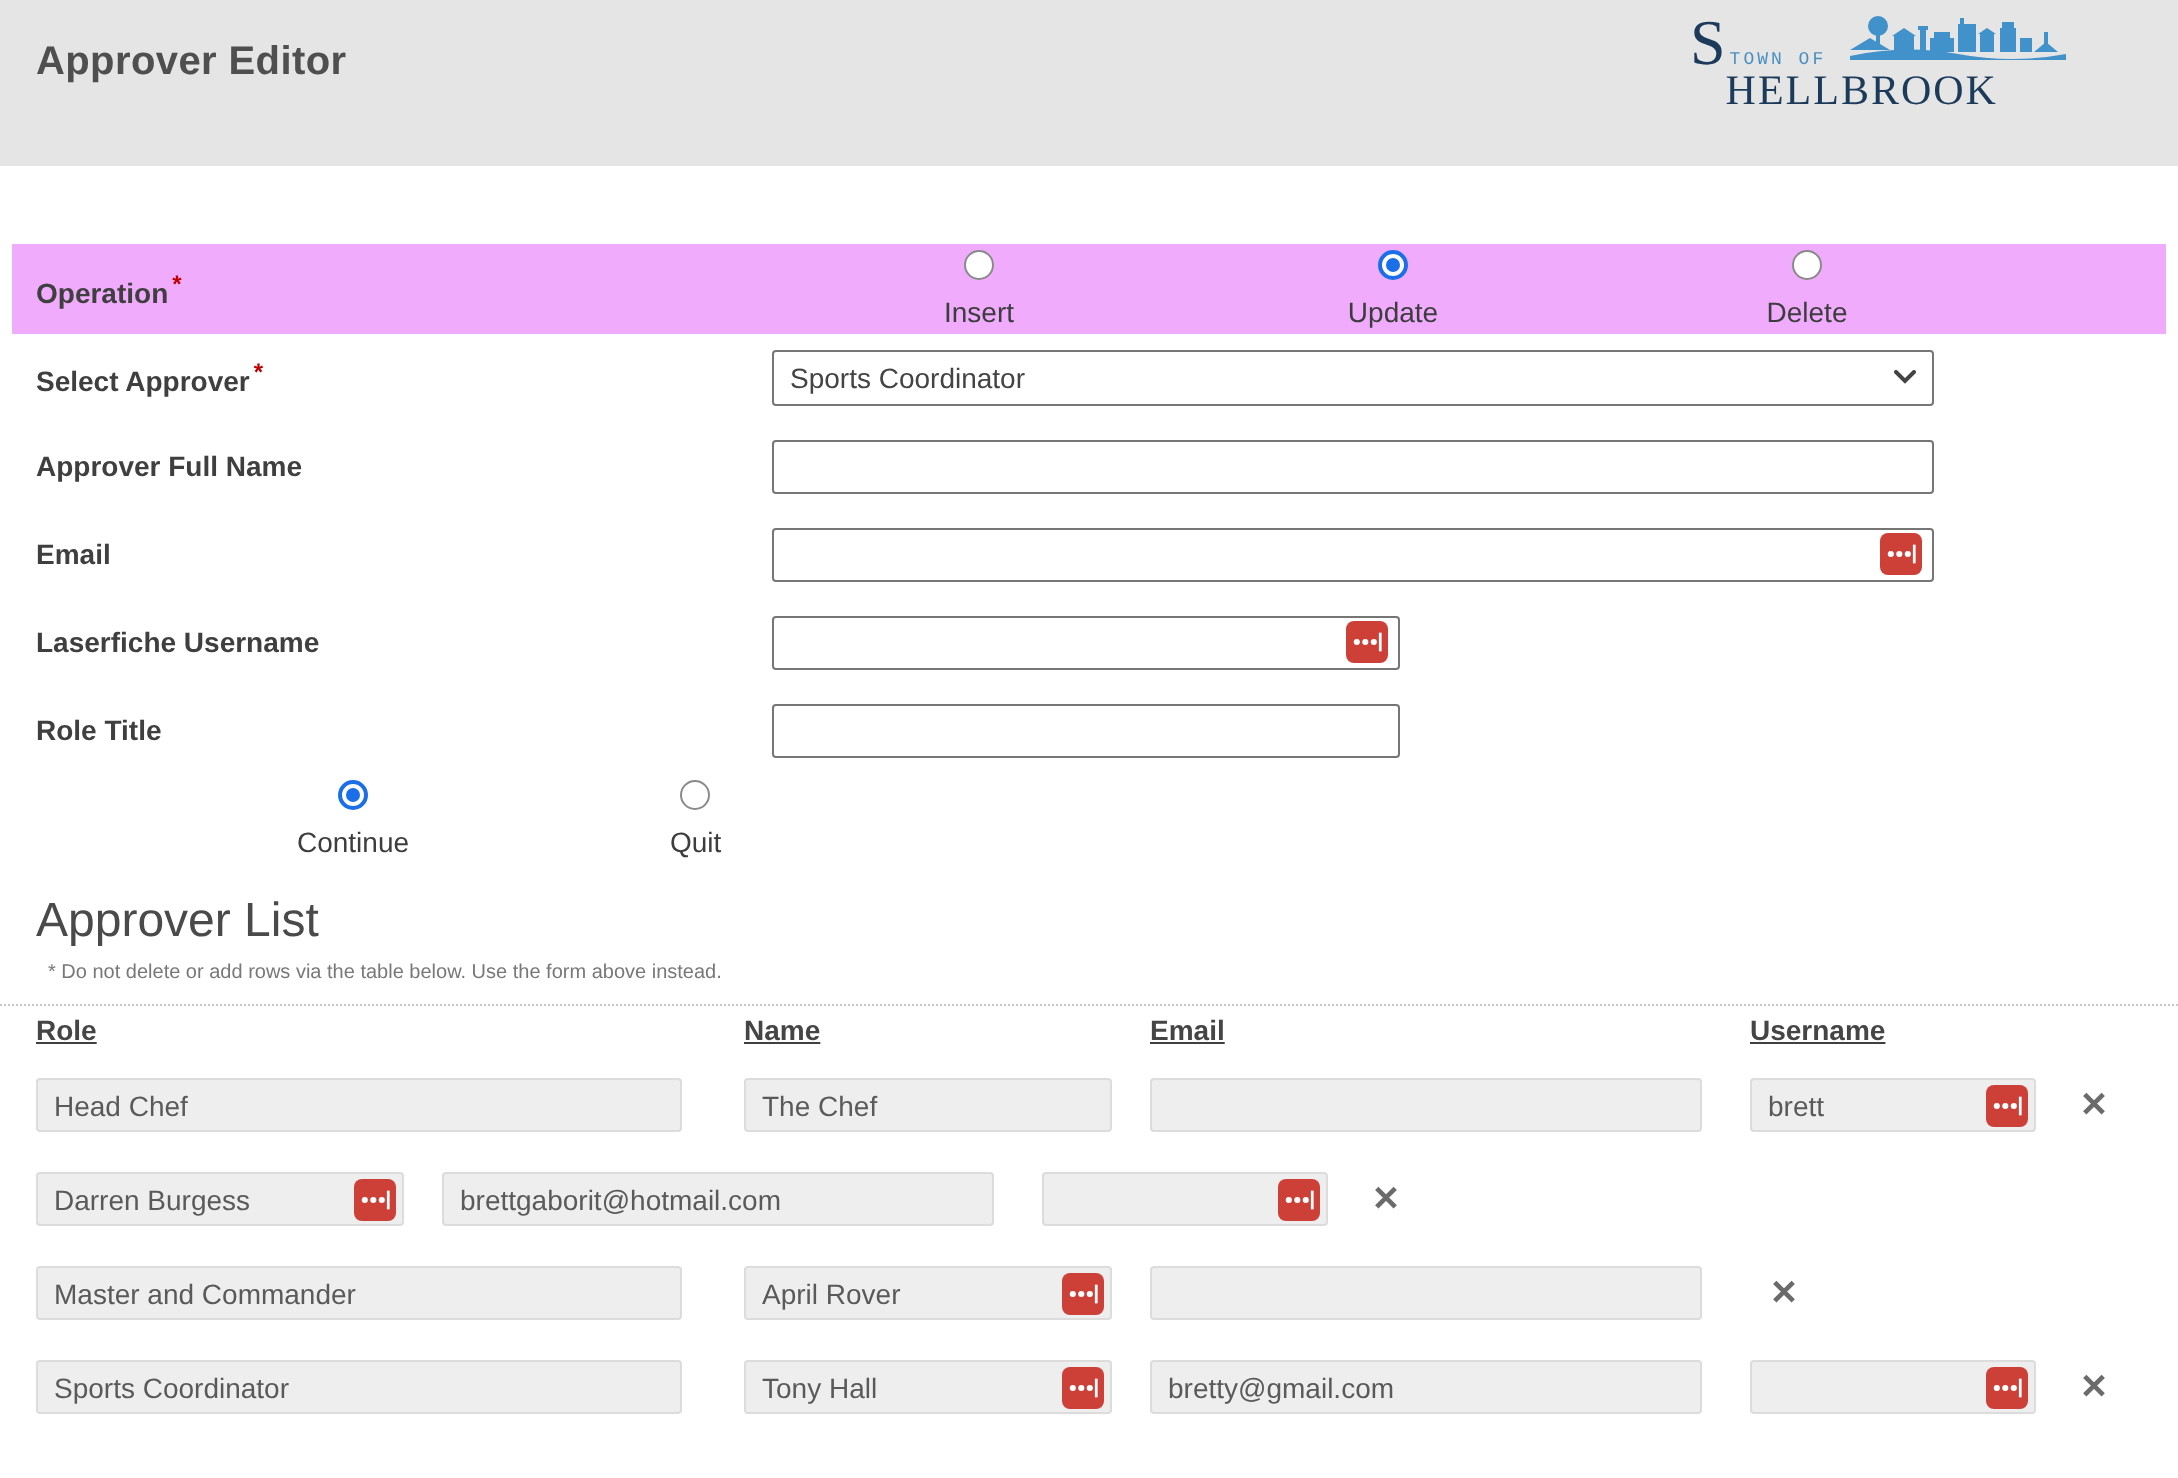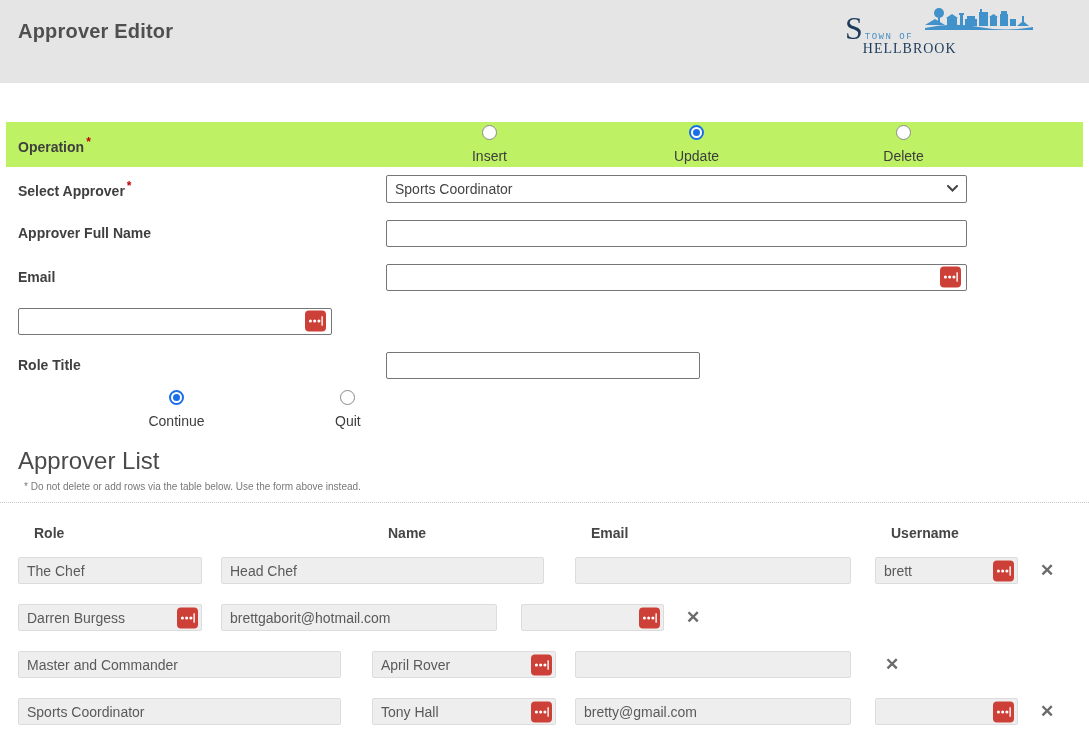--- a/index.html
+++ b/index.html
@@ -7,24 +7,24 @@
 
   
   .app-header{height:83px;background:#e5e5e5;display:flex;align-items:flex-start;justify-content:space-between;padding:16px 54px 0 18px;}
   .page-title{font-size:20px;font-weight:bold;color:#4f4f4f;letter-spacing:.2px;margin-top:4px;}
   .logo{position:relative;margin-top:-12px;width:190px;height:60px;}
   .logo-skyline{position:absolute;top:2px;right:2px;}
   .logo-text{position:absolute;left:0;bottom:8px;display:flex;align-items:baseline;font-family:"Liberation Serif", serif;color:#1c3b5a;}
   .logo-s{font-size:32px;line-height:1;}
   .logo-right{display:flex;flex-direction:column;}
   .logo-townof{font-size:9px;letter-spacing:1.5px;color:#4a8fc0;font-family:Liberation Mono, monospace;margin-left:2px;}
-  .logo-rest{font-size:14px;letter-spacing:1px;line-height:1;}
+  .logo-rest{font-size:21px;letter-spacing:1px;line-height:1;}
 
   
-  .op-row{background:#bef264;margin:39px 6px 0 6px;height:45px;display:flex;align-items:center;padding-left:12px;}
+  .op-row{background:#f0abfc;margin:39px 6px 0 6px;height:45px;display:flex;align-items:center;padding-left:12px;}
   .form-row{display:flex;align-items:center;height:44px;padding-left:18px;}
   .form-label{width:368px;font-weight:bold;color:#3f3f3f;flex-shrink:0;}
   .req{color:#c00000;font-size:12px;vertical-align:super;margin-left:2px;}
   .radio-group{display:flex;align-items:center;}
   .radio-option{display:flex;align-items:center;gap:8px;color:#3d3d3d;cursor:pointer;flex-direction:column;}
   .op-group .radio-option{width:207px;}
   .as-group .radio-option:first-child{width:317px;}
   .radio-circle{width:15px;height:15px;border:1px solid #8a8a8a;border-radius:50%;background:#fff;position:relative;flex-shrink:0;}
   .radio-option.checked .radio-circle{border:2px solid #1a6fe8;}
   .radio-option.checked .radio-circle::after{content:"";position:absolute;inset:2px;background:#1a6fe8;border-radius:50%;}
@@ -37,21 +37,21 @@
   select{width:100%;height:28px;appearance:none;-webkit-appearance:none;border:1px solid #767676;border-radius:2px;padding:0 8px;font-size:14px;color:#444;background:#fff;font-family:inherit;outline:none;}
   .chevron{position:absolute;right:9px;top:10px;pointer-events:none;}
 
   .lp-btn{position:absolute;right:6px;top:50%;transform:translateY(-50%);width:21px;height:21px;border:none;background:#cd4038;border-radius:4px;display:flex;align-items:center;justify-content:center;cursor:pointer;padding:0;}
 
   
   .list-section{margin-top:16px;border-bottom:1px dotted #c8c8c8;padding-bottom:10px;}
   .list-title{font-size:24px;font-weight:400;color:#4a4a4a;margin-left:18px;}
   .list-note{font-size:10px;color:#787878;margin:6px 0 0 24px;}
 
-  .tbl-head{display:flex;padding-left:34px;margin-top:22px;margin-bottom:16px;}
+  .tbl-head{display:flex;padding-left:18px;margin-top:4px;margin-bottom:16px;text-decoration:underline;}
   .tbl-head .hd{font-weight:bold;color:#454545;}
   .tbl-row{display:flex;align-items:center;padding-left:18px;margin-bottom:20px;}
   .c-role{width:323px;margin-right:31px;}
   .c-name{width:184px;margin-right:19px;}
   .c-email{width:276px;margin-right:24px;}
   .c-user{width:143px;margin-right:12px;}
   .c-del{width:34px;display:flex;align-items:center;justify-content:center;}
   .cell{position:relative;display:flex;align-items:center;}
   .cell input{width:100%;height:27px;background:#eee;border:1px solid #dcdcdc;border-radius:2px;padding:0 8px;color:#5a5a5a;font-size:14px;font-family:inherit;}
   .cell .lp-btn{right:4px;}
@@ -140,20 +140,21 @@
           <circle cx="4" cy="10" r="1.8" fill="#fff"></circle>
           <circle cx="9" cy="10" r="1.8" fill="#fff"></circle>
           <circle cx="14" cy="10" r="1.8" fill="#fff"></circle>
           <rect x="17" y="4.5" width="1.6" height="11" fill="#fff"></rect>
         </svg>
       </button>
   </div>
 </div>
 
 <div class="form-row">
+  <div class="form-label">Laserfiche Username</div>
   <div class="input-wrap">
     <input type="text" class="w-short" value="" style="">
     <button class="lp-btn">
         <svg width="17" height="17" viewBox="0 0 20 20">
           <circle cx="4" cy="10" r="1.8" fill="#fff"></circle>
           <circle cx="9" cy="10" r="1.8" fill="#fff"></circle>
           <circle cx="14" cy="10" r="1.8" fill="#fff"></circle>
           <rect x="17" y="4.5" width="1.6" height="11" fill="#fff"></rect>
         </svg>
       </button>
@@ -186,25 +187,25 @@
 </div>
 
 <div class="tbl-head">
   <div class="hd c-role">Role</div>
   <div class="hd c-name">Name</div>
   <div class="hd c-email">Email</div>
   <div class="hd c-user">Username</div>
 </div>
 
 <div class="tbl-row">
+  <div class="cell c-role">
+      <input type="text" readonly="" value="Head Chef" style="">
+    </div>
   <div class="cell c-name">
       <input type="text" readonly="" value="The Chef" style="">
-    </div>
-  <div class="cell c-role">
-      <input type="text" readonly="" value="Head Chef" style="">
     </div>
   <div class="cell c-email">
       <input type="text" readonly="" value="" style="">
     </div>
   <div class="cell c-user">
       <input type="text" readonly="" value="brett" style="">
     <button class="lp-btn">
         <svg width="17" height="17" viewBox="0 0 20 20">
           <circle cx="4" cy="10" r="1.8" fill="#fff"></circle>
           <circle cx="9" cy="10" r="1.8" fill="#fff"></circle>

